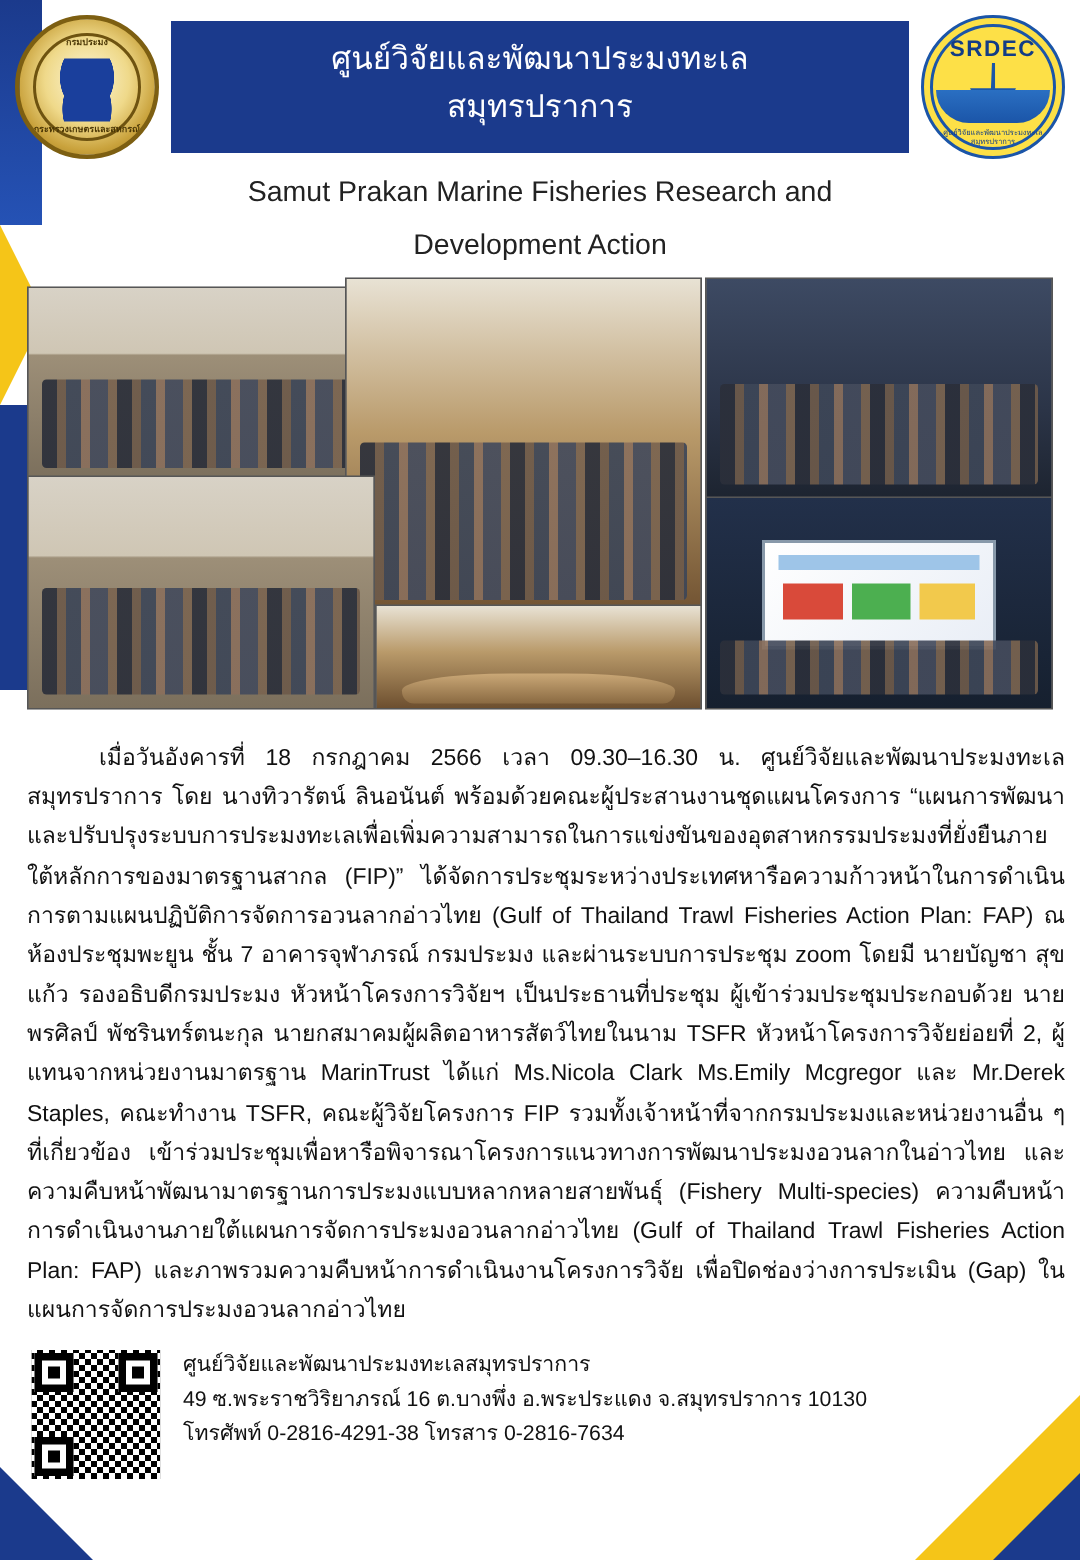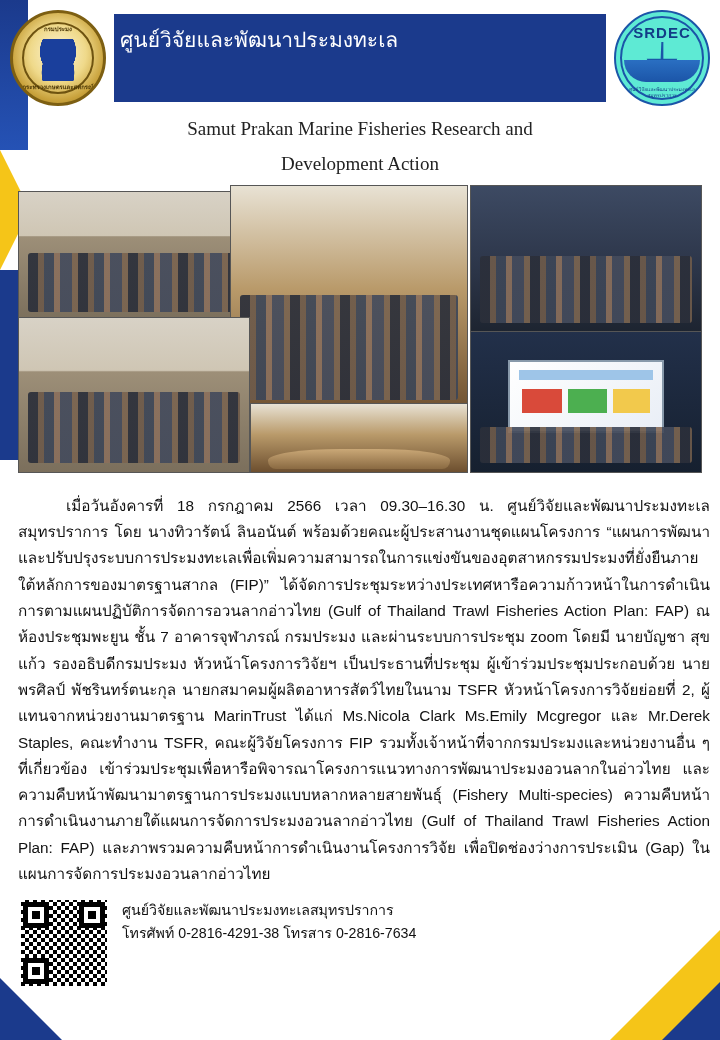--- a/index.html
+++ b/index.html
@@ -103,34 +103,35 @@
     background:
       radial-gradient(ellipse at 50% 30%, #1a3f9c 0%, #1a3f9c 55%, rgba(26,63,156,0) 56%),
       radial-gradient(ellipse at 50% 80%, #1a3f9c 0%, #1a3f9c 50%, rgba(26,63,156,0) 51%);
   }
 
   .title-box {
     flex: 1 1 auto;
     margin: 4px 8px 0 8px;
     background: #1b3a8c;
     color: #ffffff;
+    text-align: center;
     padding: 10px 6px 12px 6px;
     min-height: 88px;
   }
   .title-th {
     font-size: 21px;
     line-height: 1.5;
     font-weight: normal;
   }
 
   .logo-right {
     width: 96px; height: 96px;
     flex: 0 0 auto;
     border-radius: 50%;
-    background: #5eead4;
+    background: #fde047;
     border: 2px solid #1b55a8;
     position: relative;
     overflow: hidden;
   }
   .logo-right .ring {
     position: absolute;
     inset: 4px;
     border-radius: 50%;
     border: 2px solid #1b55a8;
   }
@@ -168,21 +169,20 @@
   }
 
   .title-en {
     position: relative;
     z-index: 2;
     text-align: center;
     font-size: 19px;
     color: #222;
     line-height: 1.55;
     margin: 2px 90px 6px 90px;
-    font-family: Liberation Serif, serif;
   }
 
   
   .collage {
     position: relative;
     z-index: 2;
     margin: 4px 18px 0 18px;
     height: 300px;
   }
   .photo {
@@ -310,20 +310,21 @@
 <div class="header">
 
   <div class="seal">
     <div class="seal-top">กรมประมง</div>
     <div class="seal-mid"></div>
     <div class="seal-bottom">กระทรวงเกษตรและสหกรณ์</div>
   </div>
 
   <div class="title-box">
     <div class="title-th">ศูนย์วิจัยและพัฒนาประมงทะเล</div>
+    <div class="title-th">สมุทรปราการ</div>
   </div>
 
   <div class="logo-right">
     <div class="ring"></div>
     <div class="srdec">SRDEC</div>
     <div class="boat"></div>
     <div class="wave"></div>
     <div class="caption">ศูนย์วิจัยและพัฒนาประมงทะเลสมุทรปราการ</div>
   </div>
 </div>
@@ -381,15 +382,16 @@
       </div>
     <div class="eye e2">
         <i></i>
       </div>
     <div class="eye e3">
         <i></i>
       </div>
   </div>
   <div class="footer-lines">
     <div class="line">ศูนย์วิจัยและพัฒนาประมงทะเลสมุทรปราการ</div>
+    <div class="line">49 ซ.พระราชวิริยาภรณ์ 16 ต.บางพึ่ง อ.พระประแดง จ.สมุทรปราการ 10130</div>
     <div class="line">โทรศัพท์ 0-2816-4291-38 โทรสาร 0-2816-7634</div>
   </div>
 </div>
 
 </body></html>

